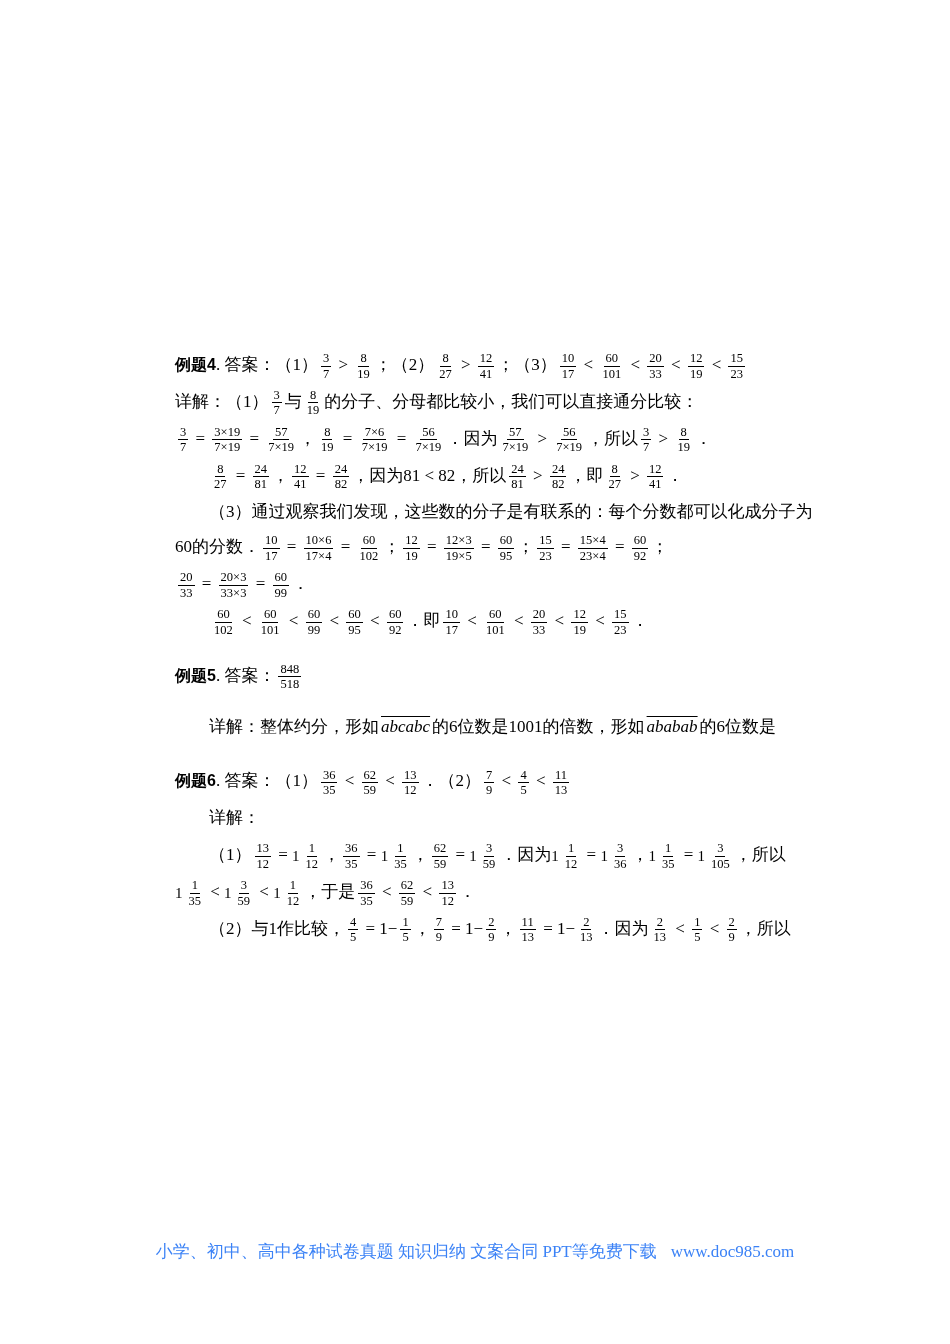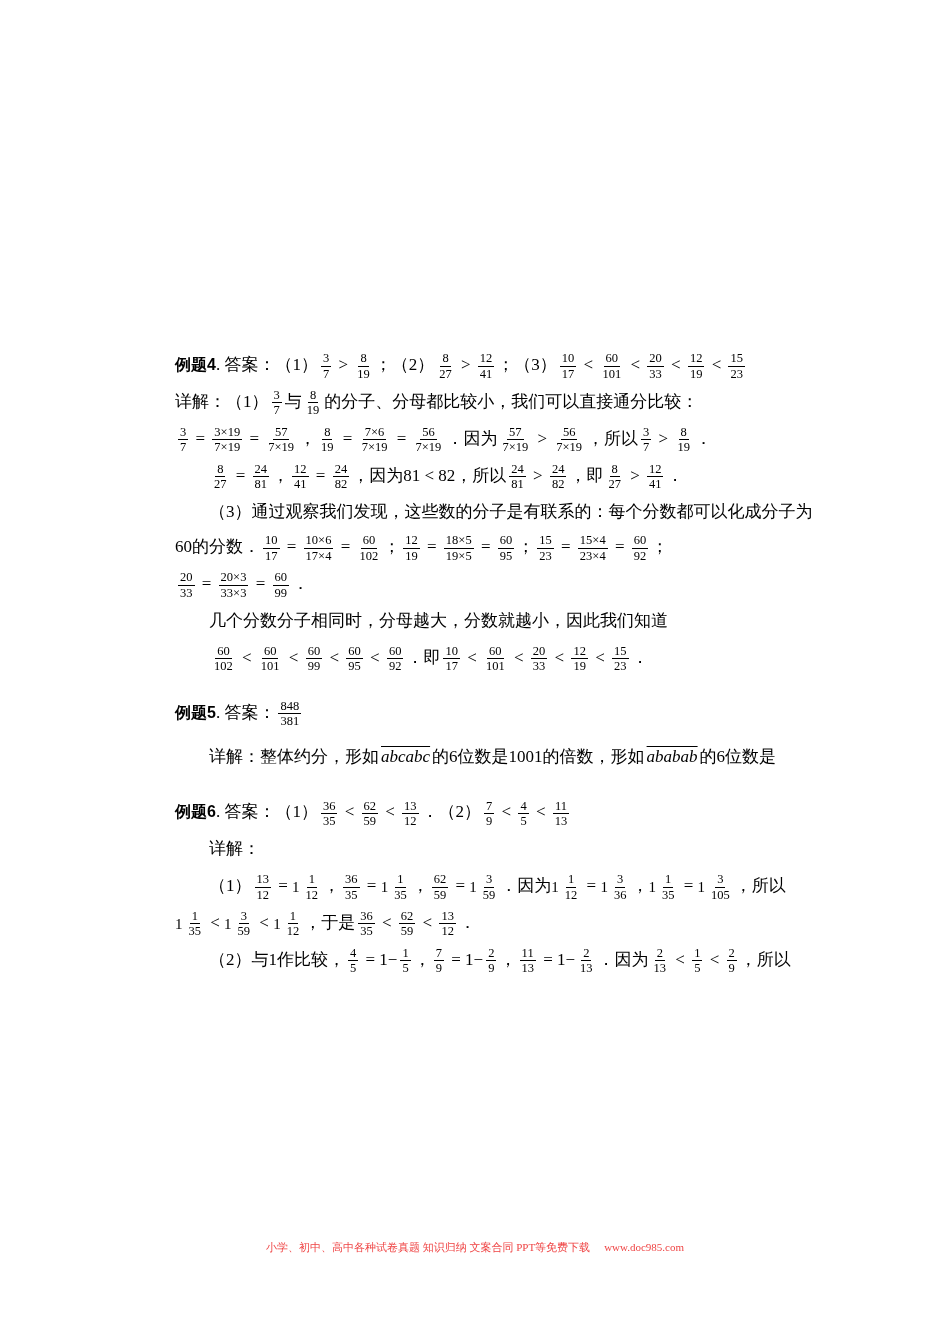--- a/index.html
+++ b/index.html
@@ -16,21 +16,21 @@
   .doc {
     position:absolute;
     left:152px; top:346px;
     width:652px;
     font-size:17px;
     line-height:2.05;
   }
   .para { margin:2px 0; }
   .para.indent { text-indent:2em; }
   .para.gap-top { margin-top:20px; }
-  .para.small-gap { margin-top:10px; }
+  .para.small-gap { margin-top:16px; }
   b.lbl {
     font-family:"Liberation Sans","DejaVu Sans",sans-serif;
     font-weight:bold;
     font-size:16px;
   }
   .frac {
     display:inline-flex;
     flex-direction:column;
     align-items:center;
     vertical-align:middle;
@@ -52,22 +52,22 @@
     text-decoration:overline;
     font-style:italic;
     font-family:"Liberation Serif",serif;
     padding:0 2px;
   }
   .footer {
     position:absolute;
     left:0; right:0;
     top:1240px;
     text-align:center;
-    font-size:11px;
-    color:#ef4444;
+    font-size:17px;
+    color:#3b82f6;
     font-family:"Liberation Serif","DejaVu Serif",serif;
   }
   .footer .site { margin-left:14px; }
 </style>
 </head>
 <body>
 
 <div class="page">
   <div class="doc">
       <p class="para"><b class="lbl">例题4</b>. 答案：（1）<span class="frac">
@@ -167,21 +167,21 @@
         </span> = <span class="frac">
           <span class="num">10×6</span>
           <span class="den">17×4</span>
         </span> = <span class="frac">
           <span class="num">60</span>
           <span class="den">102</span>
         </span>；<span class="frac">
           <span class="num">12</span>
           <span class="den">19</span>
         </span> = <span class="frac">
-          <span class="num">18×5</span>
+          <span class="num">12×3</span>
           <span class="den">19×5</span>
         </span> = <span class="frac">
           <span class="num">60</span>
           <span class="den">95</span>
         </span>；<span class="frac">
           <span class="num">15</span>
           <span class="den">23</span>
         </span> = <span class="frac">
           <span class="num">15×4</span>
           <span class="den">23×4</span>
@@ -192,21 +192,20 @@
       <p class="para"><span class="frac">
           <span class="num">20</span>
           <span class="den">33</span>
         </span> = <span class="frac">
           <span class="num">20×3</span>
           <span class="den">33×3</span>
         </span> = <span class="frac">
           <span class="num">60</span>
           <span class="den">99</span>
         </span>．</p>
-      <p class="para indent">几个分数分子相同时，分母越大，分数就越小，因此我们知道</p>
       <p class="para indent"><span class="frac">
           <span class="num">60</span>
           <span class="den">102</span>
         </span> &lt; <span class="frac">
           <span class="num">60</span>
           <span class="den">101</span>
         </span> &lt; <span class="frac">
           <span class="num">60</span>
           <span class="den">99</span>
         </span> &lt; <span class="frac">
@@ -226,21 +225,21 @@
           <span class="den">33</span>
         </span> &lt; <span class="frac">
           <span class="num">12</span>
           <span class="den">19</span>
         </span> &lt; <span class="frac">
           <span class="num">15</span>
           <span class="den">23</span>
         </span>．</p>
       <p class="para gap-top"><b class="lbl">例题5</b>. 答案：<span class="frac">
           <span class="num">848</span>
-          <span class="den">381</span>
+          <span class="den">518</span>
         </span></p>
       <p class="para indent small-gap">详解：整体约分，形如<span class="ov">abcabc</span>的6位数是1001的倍数，形如<span class="ov">ababab</span>的6位数是</p>
       <p class="para gap-top"><b class="lbl">例题6</b>. 答案：（1）<span class="frac">
           <span class="num">36</span>
           <span class="den">35</span>
         </span> &lt; <span class="frac">
           <span class="num">62</span>
           <span class="den">59</span>
         </span> &lt; <span class="frac">
           <span class="num">13</span>

